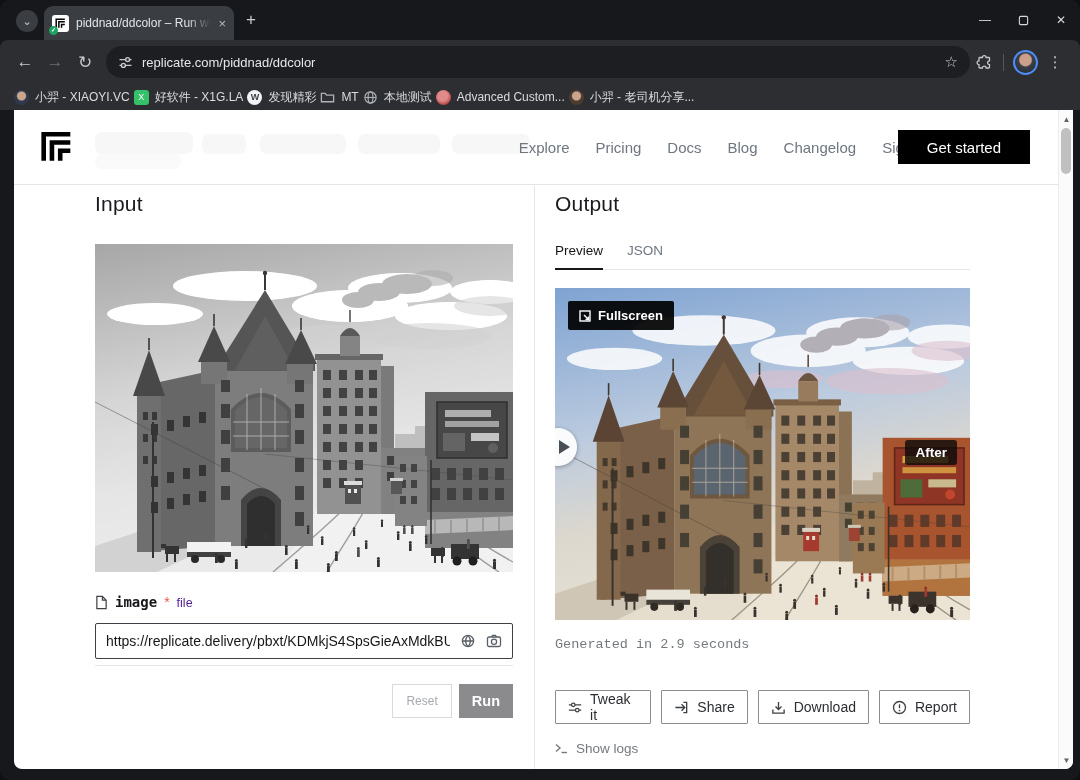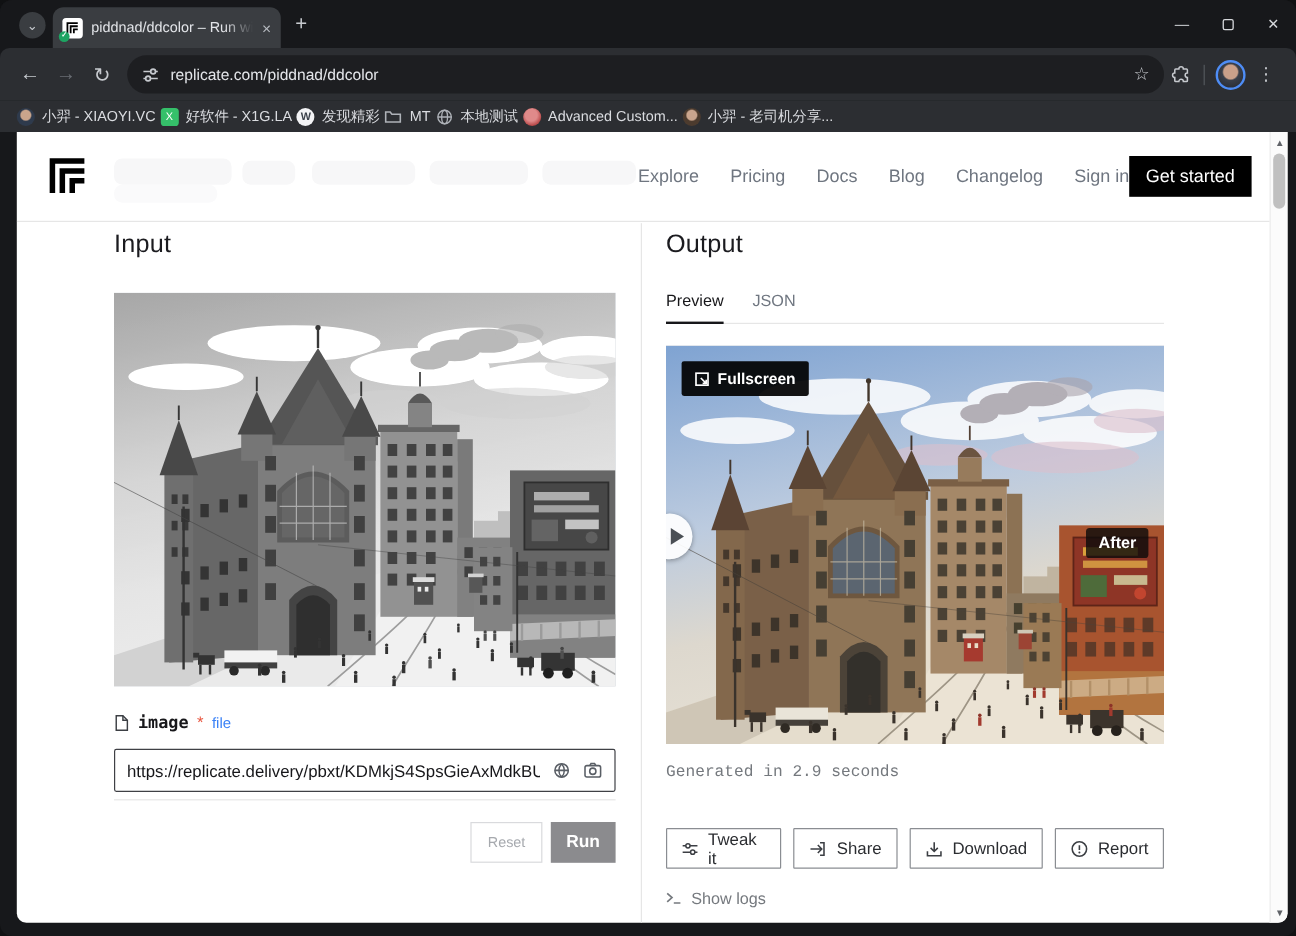--- a/index.html
+++ b/index.html
@@ -57,33 +57,33 @@
     border-radius:0 0 8px 8px; overflow:hidden; }
 
   
   .pg-scroll { position:absolute; right:0; top:0; bottom:0; width:15px; background:#fbfbfb; border-left:1px solid #ececec; }
   .pg-scroll .arr { position:absolute; left:0; width:15px; height:14px; color:#606368; font-size:8px;
     display:flex; align-items:center; justify-content:center; }
   .pg-scroll .arr.up { top:2px; } .pg-scroll .arr.down { bottom:2px; }
   .pg-thumb { position:absolute; left:2px; top:18px; width:10px; height:46px; background:#c0c0c0; border-radius:6px; }
 
   
-  .site-header { position:absolute; left:0; top:0; right:2px; height:75px; border-bottom:1px solid #e6e6e6; }
+  .site-header { position:absolute; left:0; top:0; right:15px; height:75px; border-bottom:1px solid #e6e6e6; }
   .logo { position:absolute; left:26px; top:19px; width:34px; height:37px; }
   .ghost { position:absolute; background:#f7f7f8; border-radius:7px; }
   .g1 { left:81px; top:22px; width:98px; height:22px; }
   .g1b{ left:81px; top:44px; width:86px; height:15px; background:#fafafb; }
   .g2 { left:188px; top:24px; width:44px; height:20px; }
   .g3 { left:246px; top:24px; width:86px; height:20px; }
   .g4 { left:344px; top:24px; width:82px; height:20px; }
   .g5 { left:438px; top:24px; width:78px; height:20px; }
   .site-nav { position:absolute; right:130px; top:0; height:75px; display:flex; align-items:center; gap:26px; }
   .site-nav a { color:#6f7680; font-size:15px; text-decoration:none; white-space:nowrap; }
   .cta { position:absolute; right:28px; top:20px; height:34px; background:#000; color:#fff; font-size:15px;
-    display:flex; align-items:center; padding:0 14px; }
+    display:flex; align-items:center; padding:0 29px; }
 
   
   .col-divider { position:absolute; left:520px; top:76px; bottom:0; width:1px; background:#e6e6e6; }
   .col { position:absolute; top:76px; }
   .col-input  { left:81px;  width:418px; }
   .col-output { left:541px; width:415px; }
   .panel-title { font-size:21px; color:#1b1b1f; font-weight:400; margin-top:6px; letter-spacing:.2px; }
   .tabs { display:flex; gap:24px; margin-top:27px; border-bottom:1px solid #e6e6e6; }
   .tabs .tabitem { font-size:13.5px; color:#6f7680; padding-bottom:10px; white-space:nowrap; }
   .tabs .tabitem.active { color:#17171a; border-bottom:2px solid #17171a; margin-bottom:-1px; }
@@ -105,21 +105,21 @@
   .play-handle { position:absolute; left:-16px; top:140px; width:38px; height:38px; border-radius:50%;
     background:rgba(255,255,255,.92); box-shadow:0 1px 4px rgba(0,0,0,.35); display:flex; align-items:center; justify-content:center; }
   .play-handle .tri { width:0; height:0; border-left:11px solid #4a4f55; border-top:7px solid transparent;
     border-bottom:7px solid transparent; margin-left:12px; }
 
   
   .field-label { display:flex; align-items:baseline; gap:7px; margin-top:22px; }
   .field-label svg { width:13px; height:15px; align-self:center; }
   .fname { font-family:"DejaVu Sans Mono", monospace; font-size:14px; color:#17171a; font-weight:bold; }
   .freq { color:#e8553f; font-size:14px; }
-  .ftype { color:#3b82f6; font-size:12.5px; }
+  .ftype { color:#4c1d95; font-size:12.5px; }
   .url-field { margin-top:13px; height:36px; border:1px solid #3f4045; border-radius:2px; background:#fff;
     display:flex; align-items:center; padding:0 10px; gap:10px; }
   .url-field input { flex:1 1 auto; border:none; outline:none; font-size:14px; color:#17171a;
     font-family:"Liberation Sans", sans-serif; min-width:0; background:transparent; }
   .url-field svg { width:16px; height:16px; color:#5a5f66; flex:0 0 auto; }
 
   .form-sep { height:1px; background:#e6e6e6; margin-top:6px; }
   .form-actions { display:flex; justify-content:flex-end; gap:7px; margin-top:18px; }
   .btn-reset { height:34px; padding:0 13px; background:#fff; border:1px solid #d9dadd; color:#a6a9ae; font-size:12px;
     display:flex; align-items:center; }

